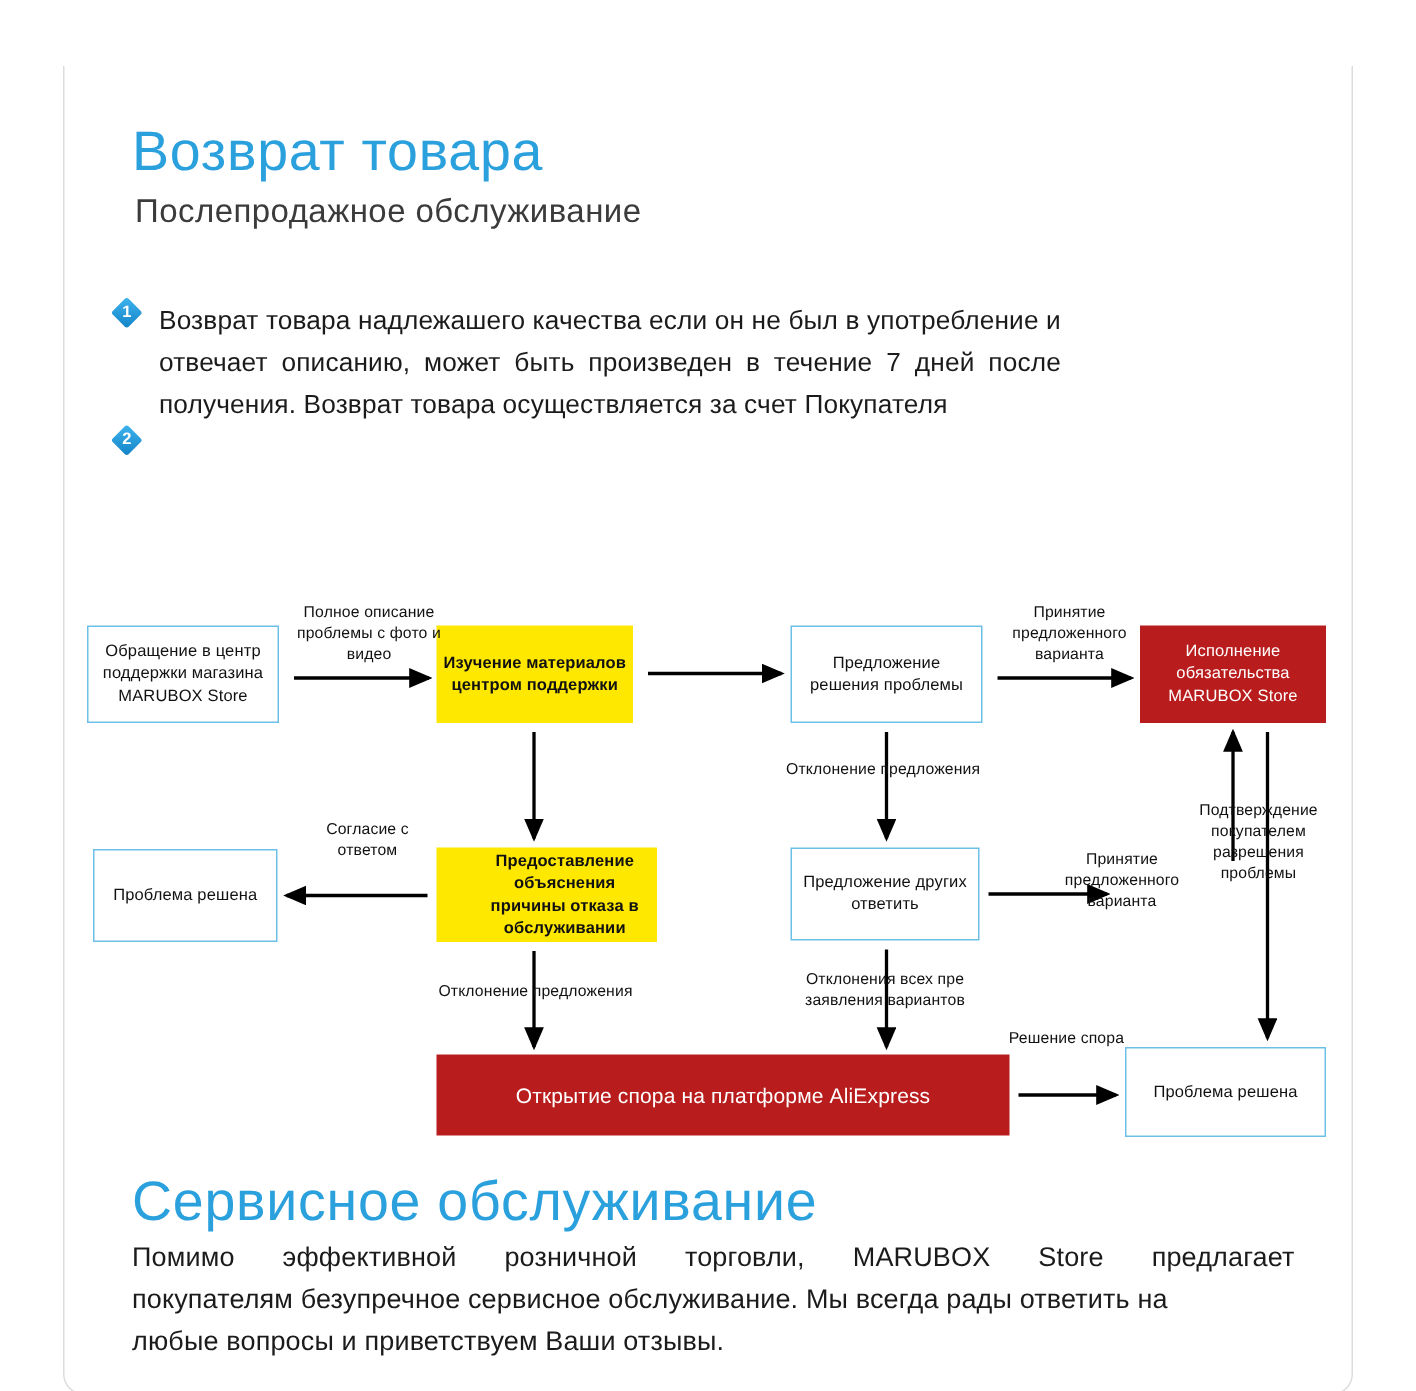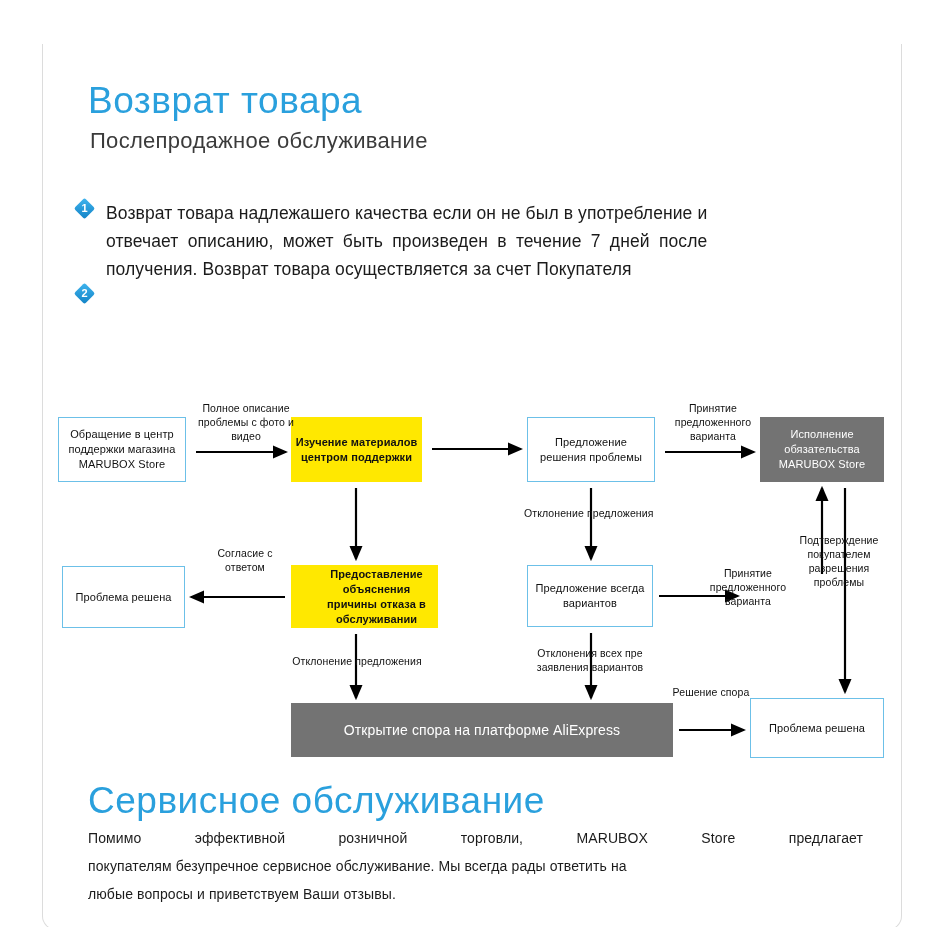--- a/index.html
+++ b/index.html
@@ -99,21 +99,21 @@
   #para-1 { left: 76px; top: 155px; width: 790px; }
   #para-2 { left: 76px; top: 240px; width: 790px; }
 
   
   #service-body {
     position: absolute;
     left: 88px;
     top: 780px;
     width: 775px;
     color: #1b1b1b;
-    font-size: 14px;
+    font-size: 18px;
     line-height: 28px;
     text-align: justify;
     letter-spacing: 0.1px;
   }
   #service-body p { margin: 0; }
   #service-body p.j { text-align-last: justify; }
 
   
   #flowchart {
     position: absolute;
@@ -138,21 +138,21 @@
   .node.white {
     background: #ffffff;
     border: 1.4px solid #6cc0e8;
   }
   .node.yellow {
     background: #ffe800;
     border: none;
     font-weight: 700;
   }
   .node.blue {
-    background: #737373;
+    background: #b91c1c;
     border: none;
     color: #ffffff;
   }
   .node.blue.wide { font-size: 14px; }
 
   .edge-label {
     position: absolute;
     font-size: 10.5px;
     line-height: 14px;
     color: #111111;
@@ -253,21 +253,21 @@
     <div class="node yellow" id="node-study">Изучение материалов центром поддержки</div>
 
     <div class="node white" id="node-offer">Предложение решения проблемы</div>
 
     <div class="node blue" id="node-fulfil">Исполнение обязательства MARUBOX Store</div>
 
     <div class="node white" id="node-solved-left">Проблема решена</div>
 
     <div class="node yellow" id="node-refusal">Предоставление объяснения причины отказа в обслуживании</div>
 
-    <div class="node white" id="node-other-options">Предложение всегда вариантов</div>
+    <div class="node white" id="node-other-options">Предложение других ответить</div>
 
     <div class="node blue wide" id="node-dispute">Открытие спора на платформе AliExpress</div>
 
     <div class="node white" id="node-solved-right">Проблема решена</div>
 
     <div class="edge-label" id="lbl-full-desc">Полное описание проблемы с фото и видео</div>
 
 
     <div class="edge-label" id="lbl-accept-1">Принятие предложенного варианта</div>
 

